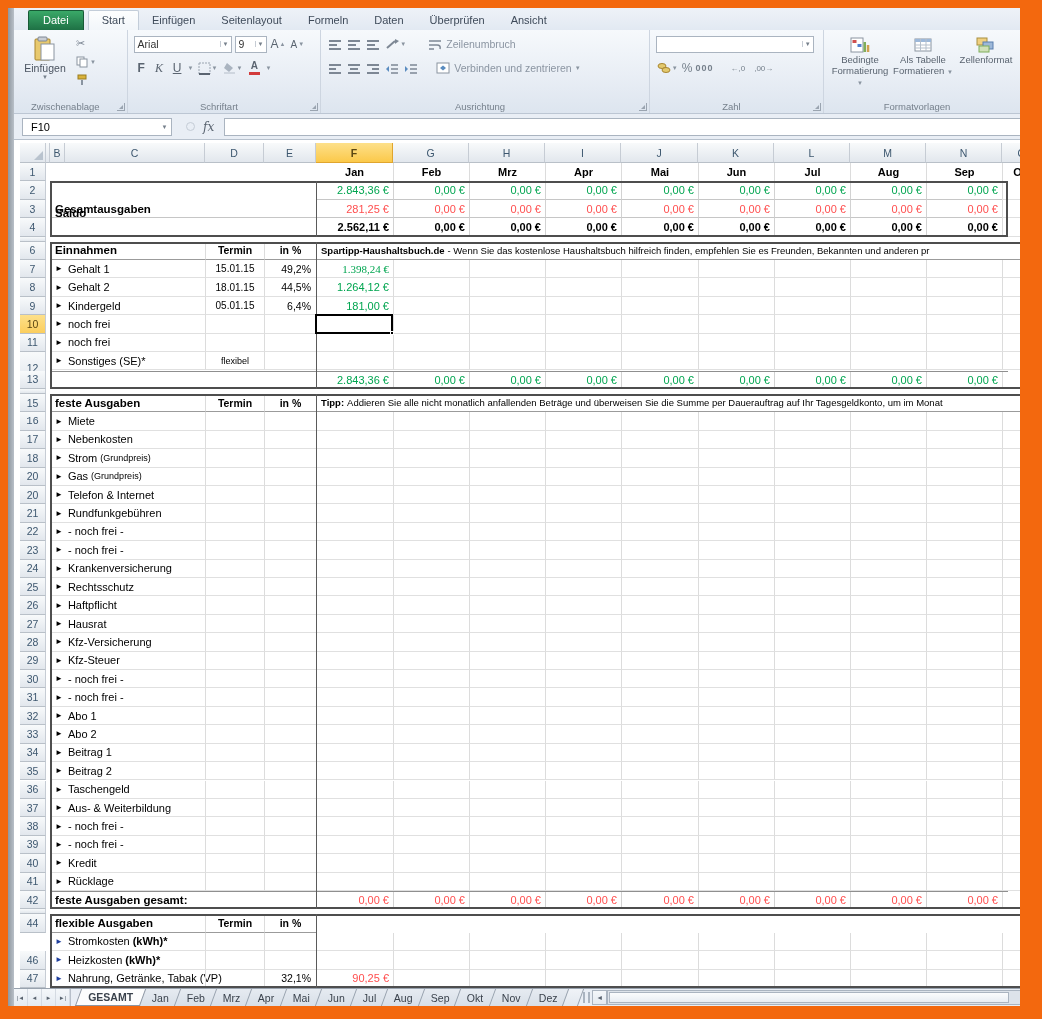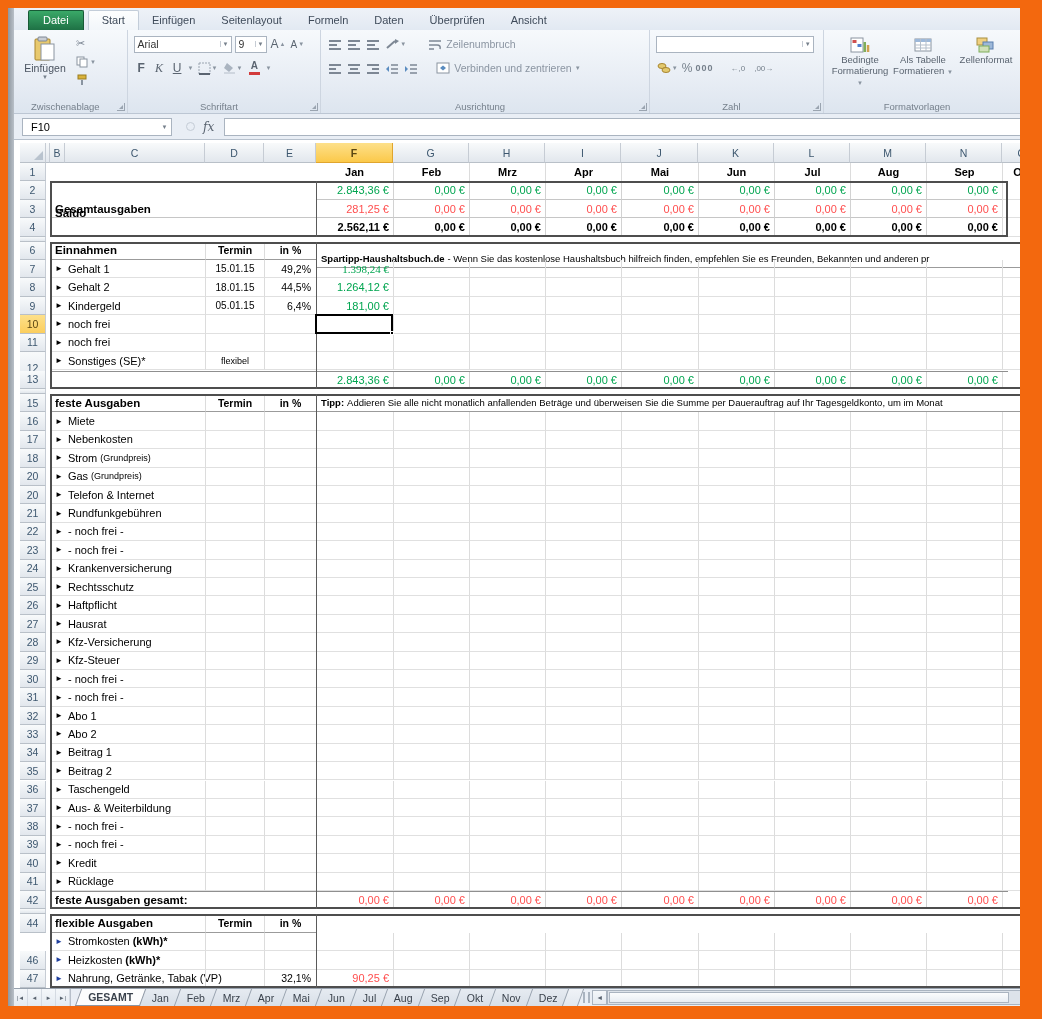--- a/index.html
+++ b/index.html
@@ -440,21 +440,21 @@
         <div class="c val v-black glLs" style="left: 684px; top: 78.2273px; width: 76px; height: 18.4091px;">0,00 €</div>
         <div class="c val v-black glLs" style="left: 760px; top: 78.2273px; width: 76px; height: 18.4091px;">0,00 €</div>
         <div class="c val v-black glLs" style="left: 836px; top: 78.2273px; width: 76px; height: 18.4091px;">0,00 €</div>
         <div class="c val v-black glLs" style="left: 912px; top: 78.2273px; width: 76px; height: 18.4091px;">0,00 €</div>
         <div class="c ogrid" style="left: 988px; top: 78.2273px; width: 40px; height: 18.4091px;"></div>
         <div class="c rowhdr" style="left: 6px; top: 96.6364px; width: 26px; height: 5px;"></div>
         <div class="c rowhdr" style="left: 6px; top: 101.636px; width: 26px; height: 18.4091px;">6</div>
         <div class="c shdr hB" style="left: 36px; top: 101.636px; width: 155px; height: 18.4091px;">Einnahmen</div>
         <div class="c shdr ctr hB glL" style="left: 191px; top: 101.636px; width: 59px; height: 18.4091px;">Termin</div>
         <div class="c shdr ctr hB glL" style="left: 250px; top: 101.636px; width: 52px; height: 18.4091px;">in %</div>
-        <div class="c note hB" style="left: 302px; top: 101.636px; width: 726px; height: 18.4091px; margin-top: 8px;"><b>Spartipp-Haushaltsbuch.de</b>- Wenn Sie das kostenlose Haushaltsbuch hilfreich finden, empfehlen Sie es Freunden, Bekannten und anderen pr</div>
+        <div class="c note hB" style="left: 302px; top: 101.636px; width: 726px; height: 18.4091px;"><b>Spartipp-Haushaltsbuch.de</b>- Wenn Sie das kostenlose Haushaltsbuch hilfreich finden, empfehlen Sie es Freunden, Bekannten und anderen pr</div>
         <div class="c rowhdr" style="left: 6px; top: 120.045px; width: 26px; height: 18.4091px;">7</div>
         <div class="c item" style="left: 36px; top: 120.045px; width: 155px; height: 18.4091px;">
           <span class="arrow">►</span>
           <span>Gehalt 1</span>
         </div>
         <div class="c cellD glL" style="left: 191px; top: 120.045px; width: 59px; height: 18.4091px;">15.01.15</div>
         <div class="c cellE glL" style="left: 250px; top: 120.045px; width: 52px; height: 18.4091px;">49,2%</div>
         <div class="c vcell v-green" style="left: 302px; top: 120.045px; width: 77px; height: 18.4091px; font-family: Liberation Serif, serif;">1.398,24 €</div>
         <div class="c vcell glL" style="left: 379px; top: 120.045px; width: 76px; height: 18.4091px;"></div>
         <div class="c vcell glL" style="left: 455px; top: 120.045px; width: 76px; height: 18.4091px;"></div>
@@ -561,21 +561,21 @@
         <div class="c val v-green glLs" style="left: 836px; top: 230.5px; width: 76px; height: 18.4091px;">0,00 €</div>
         <div class="c val v-green glLs" style="left: 912px; top: 230.5px; width: 76px; height: 18.4091px;">0,00 €</div>
         <div class="c ogrid" style="left: 988px; top: 230.5px; width: 40px; height: 18.4091px;"></div>
         <div class="c tline" style="left: 36px; top: 230.5px; width: 958px; height: 0px;"></div>
         <div class="c rowhdr" style="left: 6px; top: 248.909px; width: 26px; height: 5px;"></div>
         <div class="c rowhdr" style="left: 6px; top: 253.909px; width: 26px; height: 18.4091px;">15</div>
         <div class="c shdr hB" style="left: 36px; top: 253.909px; width: 155px; height: 18.4091px;">feste Ausgaben</div>
         <div class="c shdr ctr hB glL" style="left: 191px; top: 253.909px; width: 59px; height: 18.4091px;">Termin</div>
         <div class="c shdr ctr hB glL" style="left: 250px; top: 253.909px; width: 52px; height: 18.4091px;">in %</div>
         <div class="c note hB" style="left: 302px; top: 253.909px; width: 726px; height: 18.4091px;"><b>Tipp:</b>Addieren Sie alle nicht monatlich anfallenden Beträge und überweisen Sie die Summe per Dauerauftrag auf Ihr Tagesgeldkonto, um im Monat</div>
-        <div class="c rowhdr" style="left: 6px; top: 272.318px; width: 26px; height: 18.4091px;">16</div>
+        <div class="c rowhdr" style="left: 6px; top: 272.318px; width: 26px; height: 18.4091px; font-family: Liberation Mono, monospace;">16</div>
         <div class="c item" style="left: 36px; top: 272.318px; width: 155px; height: 18.4091px;">
           <span class="arrow">►</span>
           <span>Miete</span>
         </div>
         <div class="c cellD glL" style="left: 191px; top: 272.318px; width: 59px; height: 18.4091px;"></div>
         <div class="c cellE glL" style="left: 250px; top: 272.318px; width: 52px; height: 18.4091px;"></div>
         <div class="c vcell" style="left: 302px; top: 272.318px; width: 77px; height: 18.4091px;"></div>
         <div class="c vcell glL" style="left: 379px; top: 272.318px; width: 76px; height: 18.4091px;"></div>
         <div class="c vcell glL" style="left: 455px; top: 272.318px; width: 76px; height: 18.4091px;"></div>
         <div class="c vcell glL" style="left: 531px; top: 272.318px; width: 76px; height: 18.4091px;"></div>

